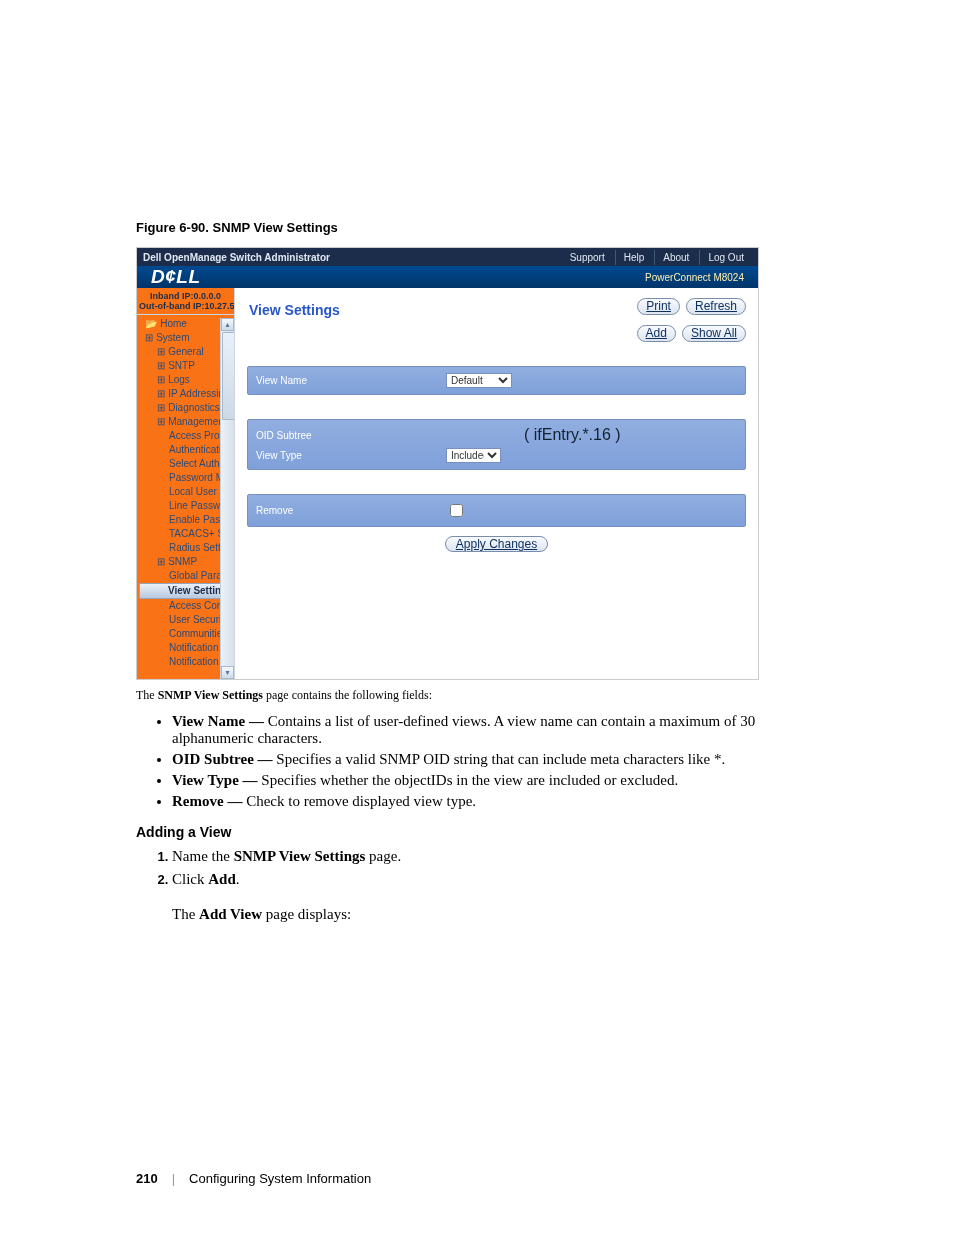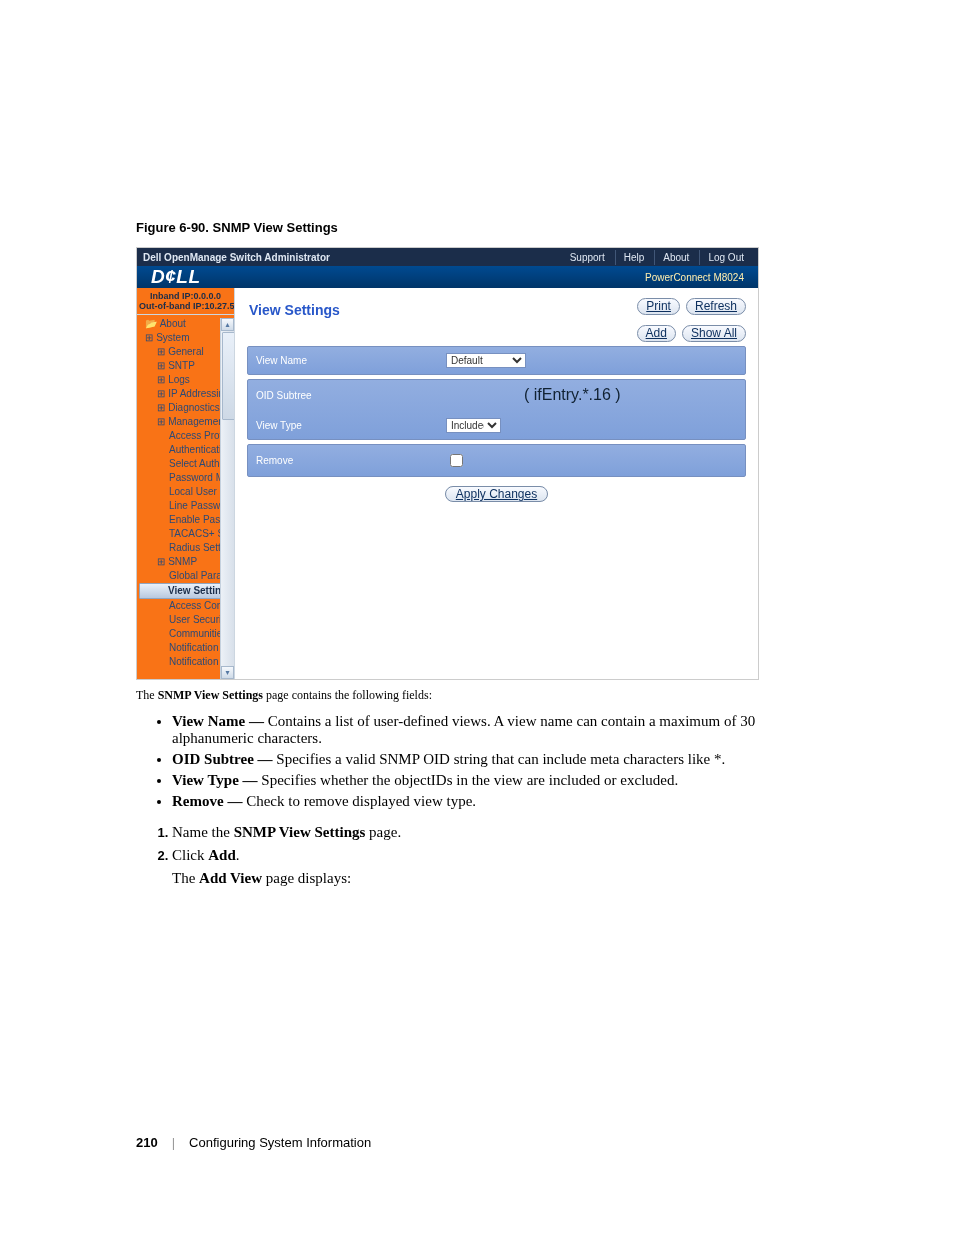--- a/index.html
+++ b/index.html
@@ -156,25 +156,25 @@
     line-height: 14px;
     padding: 0 8px;
     text-decoration: underline;
     cursor: default;
   }
   .block {
     background: linear-gradient(180deg, #92aee0 0%, #7fa0da 100%);
     border: 1px solid #7790c0;
     border-radius: 2px;
     padding: 6px 8px;
-    margin-top: 4px;
+    margin-top: 24px;
     display: grid;
     grid-template-columns: 190px 1fr;
     align-items: center;
-    row-gap: 14px;
+    row-gap: 4px;
     font-size: 10px;
     color: #fff;
   }
   .block .lbl { color: #fff; }
   .block .val-row { display: flex; align-items: center; gap: 8px; }
   .hint { color: #123; font-size: 16px; }
   select, input[type="checkbox"] {
     font-size: 10px;
   }
   select {
@@ -191,21 +191,21 @@
   .subhead {
     font-family: Arial, Helvetica, sans-serif;
     font-weight: bold;
     font-size: 14px;
     margin-top: 10px;
     margin-bottom: 8px;
   }
   ol.steps { margin: 0 0 16px 0; padding-left: 36px; font-size: 15px; }
   ol.steps li { margin-bottom: 6px; }
   ol.steps li::marker { font-family: Arial, Helvetica, sans-serif; font-weight: bold; font-size: 13px; }
-  .step-cont { margin-top: 6px; }
+  .step-cont { margin-top: 18px; }
   .footer {
     margin-top: 248px;
     font-family: Arial, Helvetica, sans-serif;
     font-size: 13px;
     display: flex;
     align-items: center;
     gap: 14px;
   }
   .footer .pagenum { font-weight: bold; }
   .footer .sep { color: #999; }
@@ -234,21 +234,21 @@
       <span class="model-label">PowerConnect M8024</span>
     </div>
 
     <div class="app-body">
       <div class="sidebar">
         <div class="sidebar-ip">
           <div>Inband IP:0.0.0.0</div>
           <div>Out-of-band IP:10.27.5.31</div>
         </div>
         <div class="tree" id="tree">
-            <div class="tree-item" style="padding-left: 4px;">📂 About</div>
+            <div class="tree-item" style="padding-left: 4px;">📂 Home</div>
             <div class="tree-item" style="padding-left: 4px;">⊞ System</div>
             <div class="tree-item" style="padding-left: 16px;">⊞ General</div>
             <div class="tree-item" style="padding-left: 16px;">⊞ SNTP</div>
             <div class="tree-item" style="padding-left: 16px;">⊞ Logs</div>
             <div class="tree-item" style="padding-left: 16px;">⊞ IP Addressing</div>
             <div class="tree-item" style="padding-left: 16px;">⊞ Diagnostics</div>
             <div class="tree-item" style="padding-left: 16px;">⊞ Management Secur</div>
             <div class="tree-item" style="padding-left: 28px;">Access Profiles</div>
             <div class="tree-item" style="padding-left: 28px;">Authentication P</div>
             <div class="tree-item" style="padding-left: 28px;">Select Authentic</div>
@@ -287,21 +287,21 @@
               <div class="btn-row">
                 <span class="pill">Add</span>
                 <span class="pill">Show All</span>
               </div>
             </div>
           </div>
 
           <div class="block">
             <span class="lbl">View Name</span>
             <span class="val-row">
-              <select style="width:80px">
+              <select style="width:66px">
                 <option>Default</option>
               </select>
             </span>
           </div>
 
           <div class="block">
             <span class="lbl">OID Subtree</span>
             <span class="val-row">
               <span style="display:inline-block;width:70px"></span>
               <span class="hint">( ifEntry.*.16 )</span>
@@ -333,20 +333,21 @@
     <span>The </span><b>SNMP View Settings</b><span> page contains the following fields:</span>
   </div>
 
   <ul class="bullets" id="bullets">
       <li><b>View Name — </b>Contains a list of user-defined views. A view name can contain a maximum of 30 alphanumeric characters.</li>
       <li><b>OID Subtree — </b>Specifies a valid SNMP OID string that can include meta characters like *.</li>
       <li><b>View Type — </b>Specifies whether the objectIDs in the view are included or excluded.</li>
       <li><b>Remove — </b>Check to remove displayed view type.</li>
     </ul>
 
+  <div class="subhead">Adding a View</div>
 
   <ol class="steps">
     <li>
       <span>Name the </span><b>SNMP View Settings</b><span> page.</span>
     </li>
     <li>
       <span>Click </span><b>Add</b><span>.</span>
       <div class="step-cont">
         <span>The </span><b>Add View</b><span> page displays:</span>
       </div>

